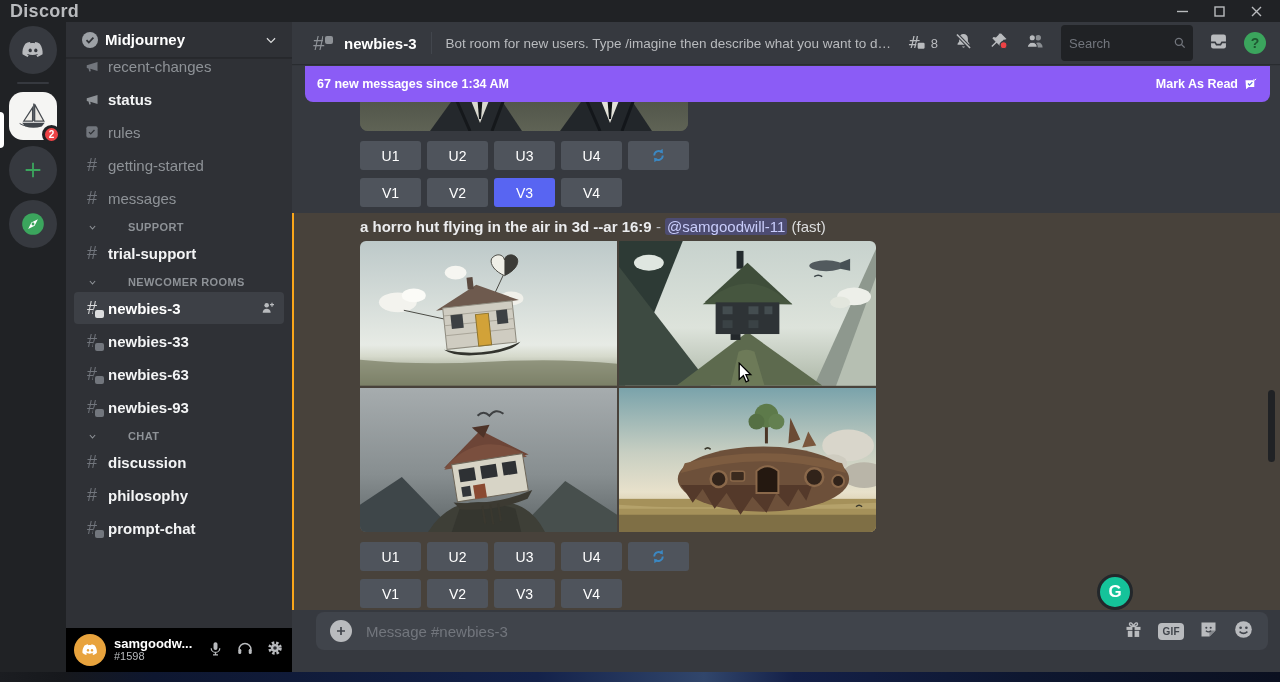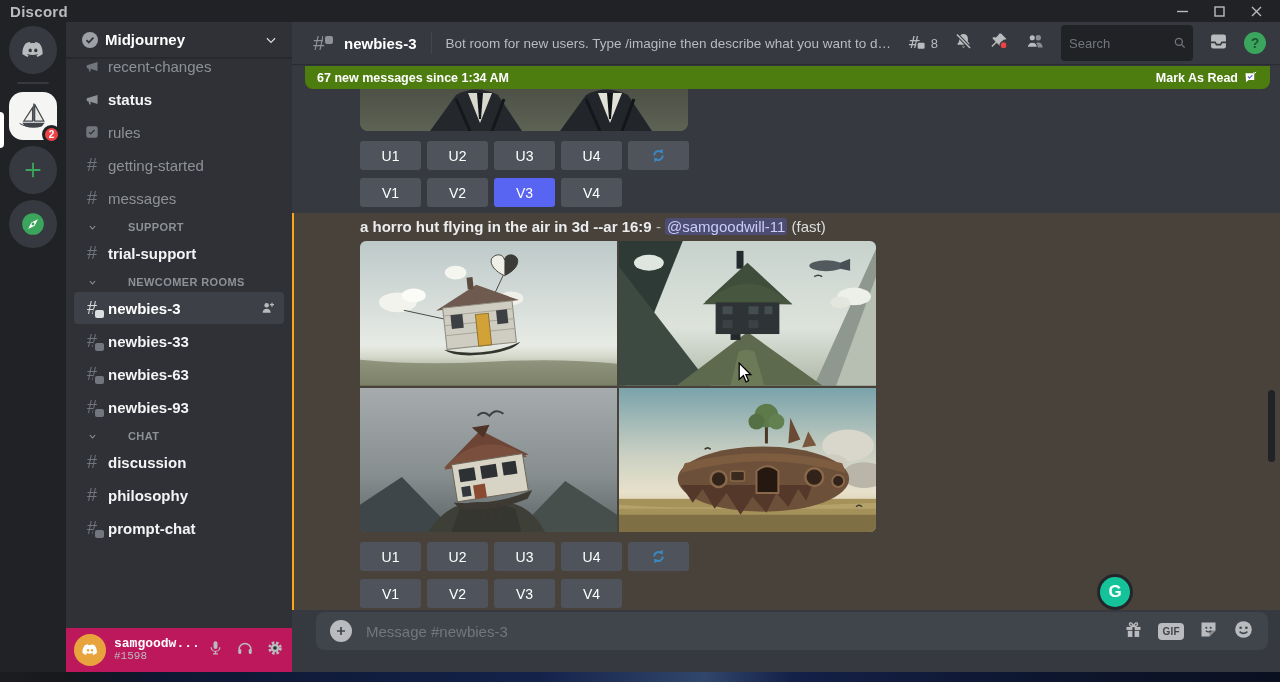--- a/index.html
+++ b/index.html
@@ -1,21 +1,21 @@
 <!DOCTYPE html>
 <html><head>
 <meta charset="utf-8">
 <style>
   * { margin:0; padding:0; box-sizing:border-box; }
   html,body { width:1280px; height:682px; overflow:hidden; }
   body { font-family:"Liberation Sans", sans-serif; background:#36393f; position:relative; color:#dcddde; }
 
   
   .titlebar { position:absolute; top:0; left:0; right:0; height:22px; background:#202225; display:flex; align-items:center; padding:0 10px; z-index:50; }
-  .app-name { font-size:15px; font-weight:700; color:#b9bbbe; letter-spacing:.3px; }
+  .app-name { font-size:18px; font-weight:700; color:#b9bbbe; letter-spacing:.3px; }
   .win-controls { margin-left:auto; display:flex; gap:26px; align-items:center; padding-right:8px; }
   .win-controls svg { display:block; }
 
   
   .rail { position:absolute; top:22px; left:0; width:66px; bottom:10px; background:#202225; z-index:10; }
   .rail-btn { width:48px; height:48px; border-radius:50%; background:#36393f; margin:6px auto 0; display:flex; align-items:center; justify-content:center; position:relative; }
   .rail-home { margin-top:4px; }
   .rail-divider { width:32px; height:2px; background:#36393f; border-radius:1px; margin:8px auto; }
   .rail-server { width:48px; height:48px; border-radius:14px; background:#f5f5f3; margin:0 auto; display:flex; align-items:center; justify-content:center; position:relative; }
   .rail-pill { position:absolute; left:0; top:90px; width:4px; height:36px; background:#fff; border-radius:0 4px 4px 0; }
@@ -30,42 +30,42 @@
   .ch-row.first { margin-top:-9px; }
   .ch-row.unread { color:#f3f4f5; font-weight:600; }
   .ch-row.selected { background:#3d4046; color:#fff; font-weight:600; }
   .ch-icon { width:20px; height:20px; margin-right:6px; display:flex; align-items:center; justify-content:center; color:#72767d; position:relative; flex:none; }
   .hash-glyph { font-size:18px; font-weight:400; line-height:20px; color:#72767d; }
   .hash-badge { position:absolute; right:-2px; bottom:0; width:9px; height:8px; background:#72767d; border-radius:2px; box-shadow:0 0 0 2px #2f3136; }
   .section { display:flex; align-items:center; height:18px; margin-top:4px; padding-left:22px; color:#8e9297; font-size:11px; font-weight:700; letter-spacing:.4px;gap:28px; }
   .section svg { margin-right:3px; }
   .invite-ic { margin-left:auto; color:#b9bbbe; display:flex; }
 
-  .user-panel { position:absolute; bottom:0; left:0; right:0; height:44px; background:#be185d; display:flex; align-items:center; padding:0 8px;font-family:Liberation Mono, monospace; }
+  .user-panel { position:absolute; bottom:0; left:0; right:0; height:44px; background:#000000; display:flex; align-items:center; padding:0 8px; }
   .avatar { width:32px; height:32px; border-radius:50%; background:#e8a33d; display:flex; align-items:center; justify-content:center; flex:none; }
   .uinfo { margin-left:8px; line-height:1.05; min-width:0; }
   .uname { font-size:13px; font-weight:700; color:#fff; white-space:nowrap; }
   .utag { font-size:11px; color:#b9bbbe; }
   .u-actions { margin-left:auto; display:flex; gap:12px; align-items:center; color:#b9bbbe; }
 
   
   .chat { position:absolute; top:22px; left:292px; right:0; bottom:10px; background:#36393f; }
   .chat-header { position:absolute; top:0; left:0; right:0; height:42px; display:flex; align-items:center; padding:0 14px 0 16px; box-shadow:0 1px 0 rgba(4,4,5,.2), 0 2px 0 rgba(6,6,7,.05); z-index:6; background:#36393f; }
   .chname { font-size:15px; font-weight:700; color:#fff; margin-left:8px; }
   .vdiv { width:1px; height:22px; background:#42464d; margin:0 14px; }
   .topic { font-size:13.5px; color:#b9bbbe; flex:1; white-space:nowrap; overflow:hidden; text-overflow:ellipsis; margin-right:12px; }
   .hicons { display:flex; align-items:center; gap:15px; color:#b9bbbe; }
   .threads-wrap { display:flex; align-items:center; gap:3px; }
   .threads-count { font-size:13px; color:#b9bbbe; }
   .searchbox { width:132px; height:36px; background:#202225; border-radius:4px; display:flex; align-items:center; padding:0 6px 0 8px; }
   .searchbox input { flex:1; background:transparent; border:none; outline:none; color:#dcddde; font-size:13px; font-family:"Liberation Sans",sans-serif; width:90px; }
   .searchbox input::placeholder { color:#72767d; }
   .help-circle { width:22px; height:22px; border-radius:50%; background:#3ba55d; color:#1e5631; font-weight:700; font-size:14px; display:flex; align-items:center; justify-content:center; }
 
-  .banner { position:absolute; top:44px; left:13px; right:10px; height:23px; background:#4d7c0f; border-radius:0 0 8px 8px; display:flex; align-items:center; padding:0 12px; z-index:7; }
+  .banner { position:absolute; top:44px; left:13px; right:10px; height:36px; background:#8b5cf6; border-radius:0 0 8px 8px; display:flex; align-items:center; padding:0 12px; z-index:7; }
   .banner-text { font-size:12.5px; font-weight:600; color:#fff; }
   .banner-action { margin-left:auto; display:flex; align-items:center; gap:5px; font-size:12.5px; font-weight:700; color:#fff; }
 
   .msg1-img { position:absolute; left:68px; top:63px; width:328px; height:46px; border-radius:0 0 8px 8px; overflow:hidden; }
   .btn-row { position:absolute; left:68px; display:flex; gap:6px; }
   .mj-btn { width:61px; height:29px; border:none; border-radius:3px; background:#4f545c; color:#ffffff; font-size:14px; font-weight:500; font-family:"Liberation Sans",sans-serif; display:flex; align-items:center; justify-content:center; cursor:pointer; }
   .mj-btn.active { background:#5865f2; color:#fff; }
 
   .mention-block { position:absolute; left:0; right:0; top:191px; height:397px; background:rgba(250,166,26,.09); border-left:2px solid #faa61a; }
   .msg2-line { position:absolute; left:68px; top:196px; font-size:15px; color:#ebecee; }

